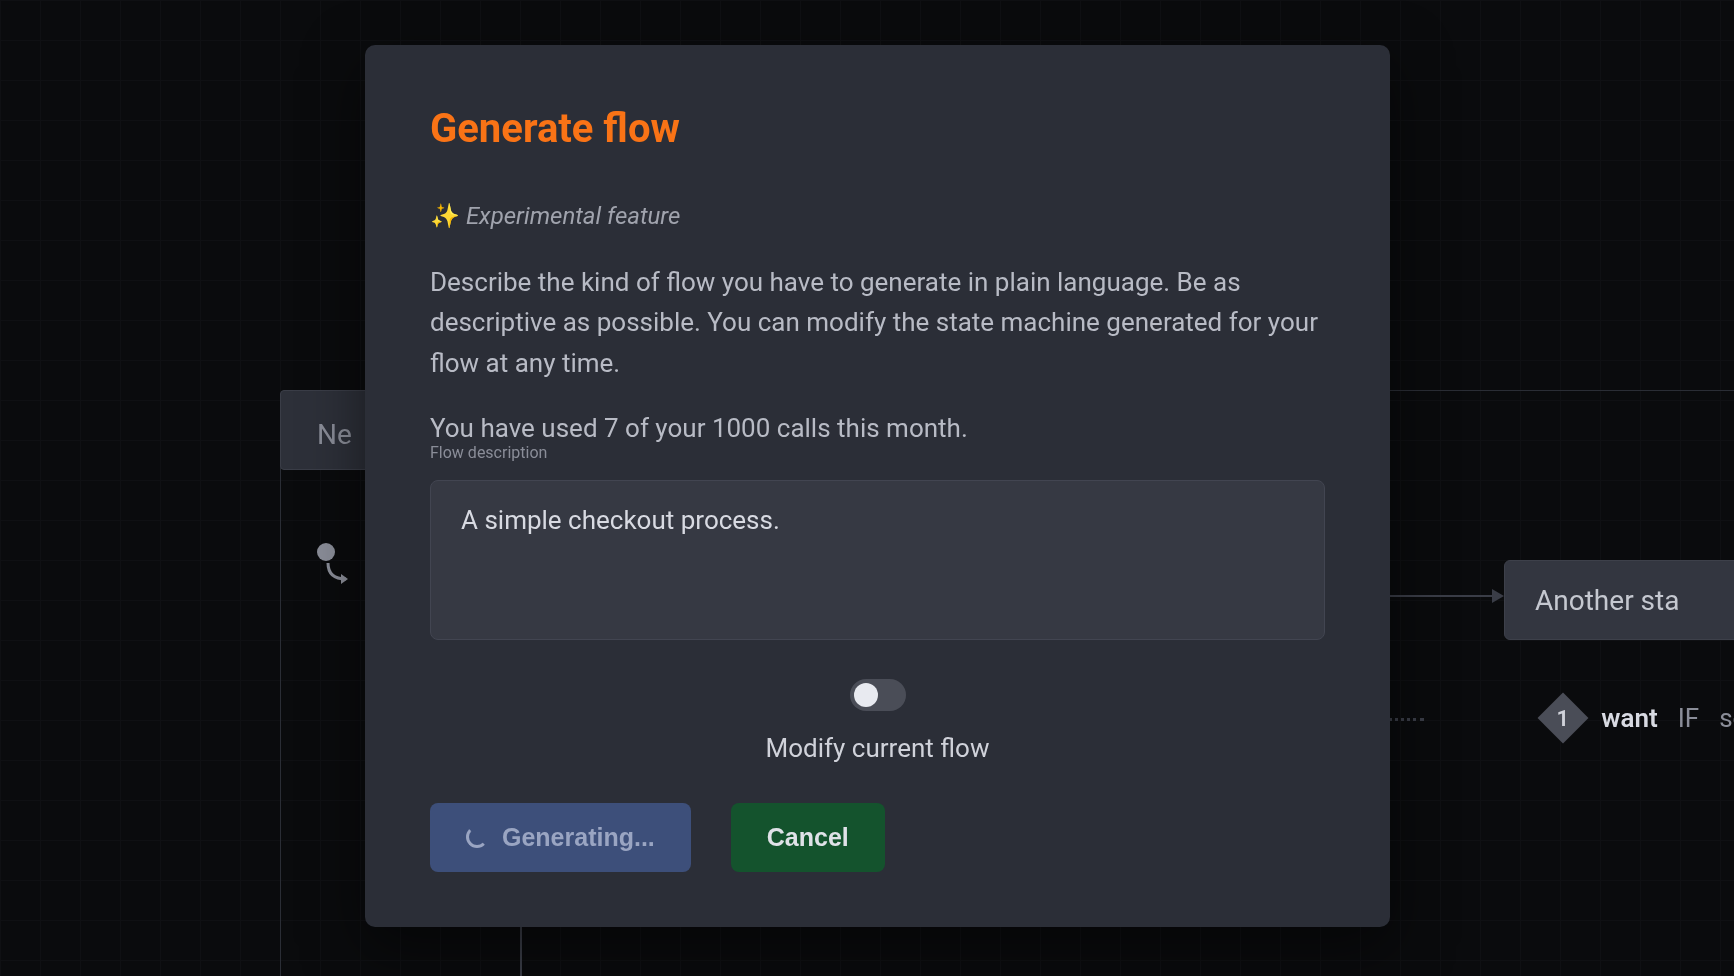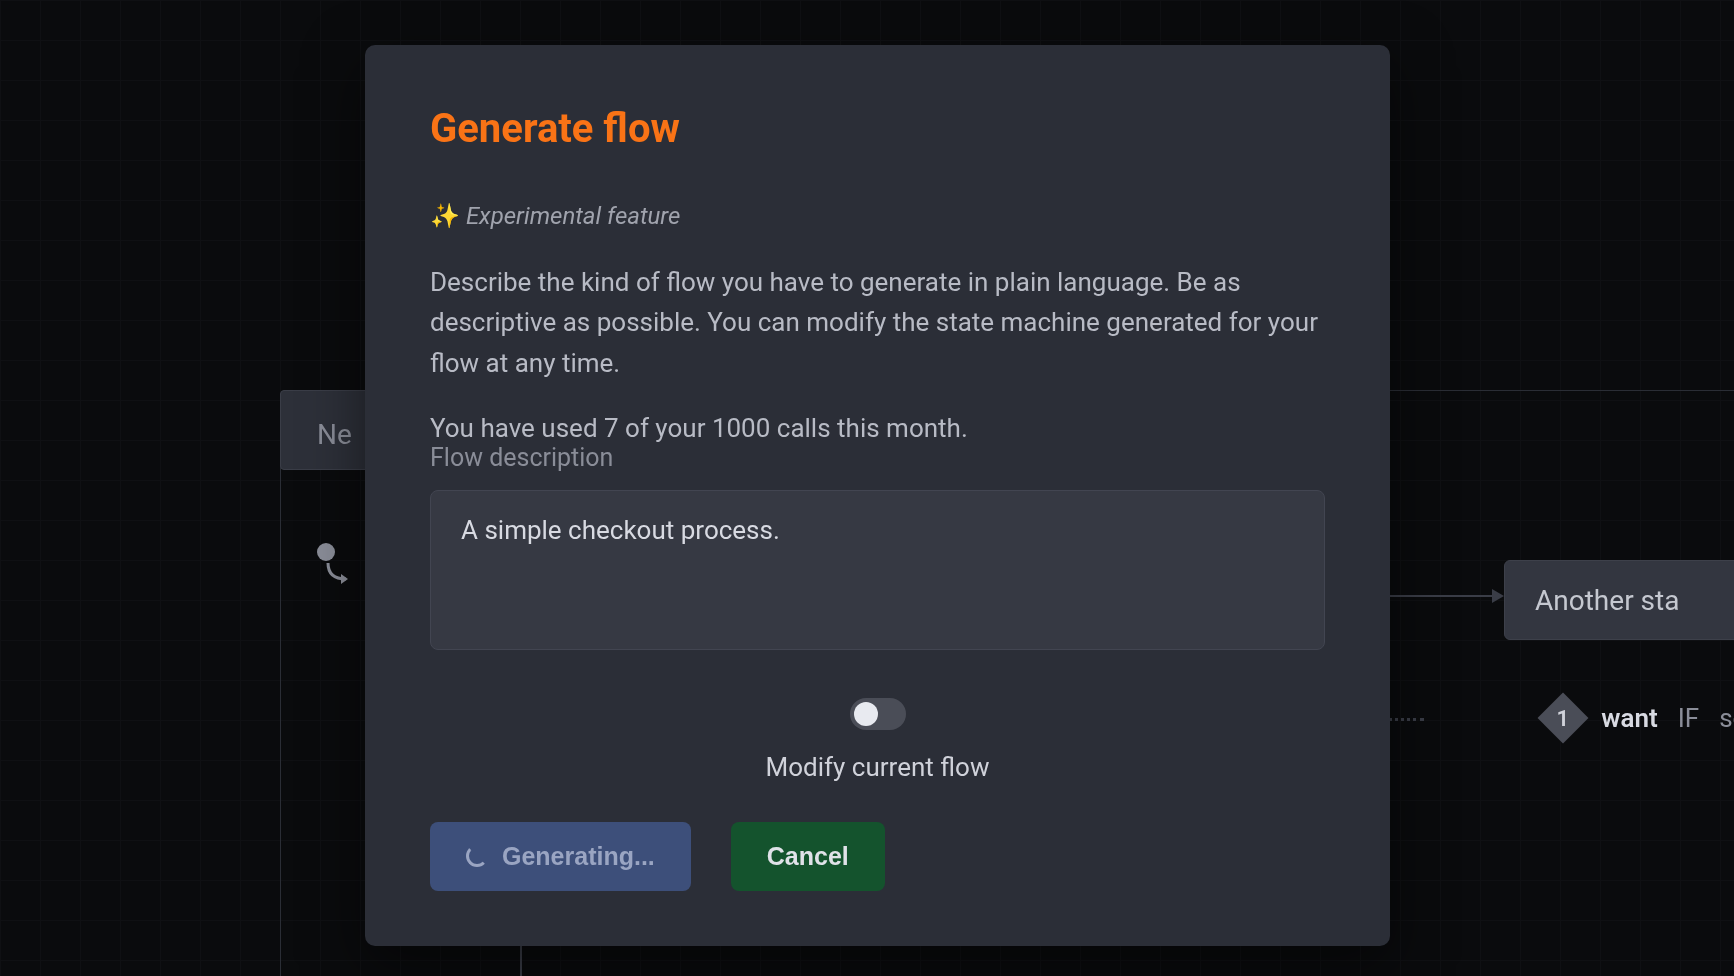--- a/index.html
+++ b/index.html
@@ -199,36 +199,36 @@
       margin-bottom: 30px;
     }
     
     .usage-text {
       color: #b8bbc5;
       font-size: 26px;
     }
     
     .field-label {
       color: #8a8d98;
-      font-size: 25px;
+      font-size: 16px;
       margin-bottom: 18px;
     }
     
     .textarea-field {
       width: 100%;
       height: 160px;
       background: #363943;
       border: 1px solid #424551;
       border-radius: 8px;
       padding: 24px 30px;
       color: #d8dae2;
       font-size: 26px;
       font-family: inherit;
       resize: none;
-      margin-bottom: 44px;
+      margin-bottom: 35px;
     }
     
     .toggle-row {
       display: flex;
       align-items: center;
       gap: 22px;
       margin-bottom: 40px;
       flex-direction: column;
     }
     

